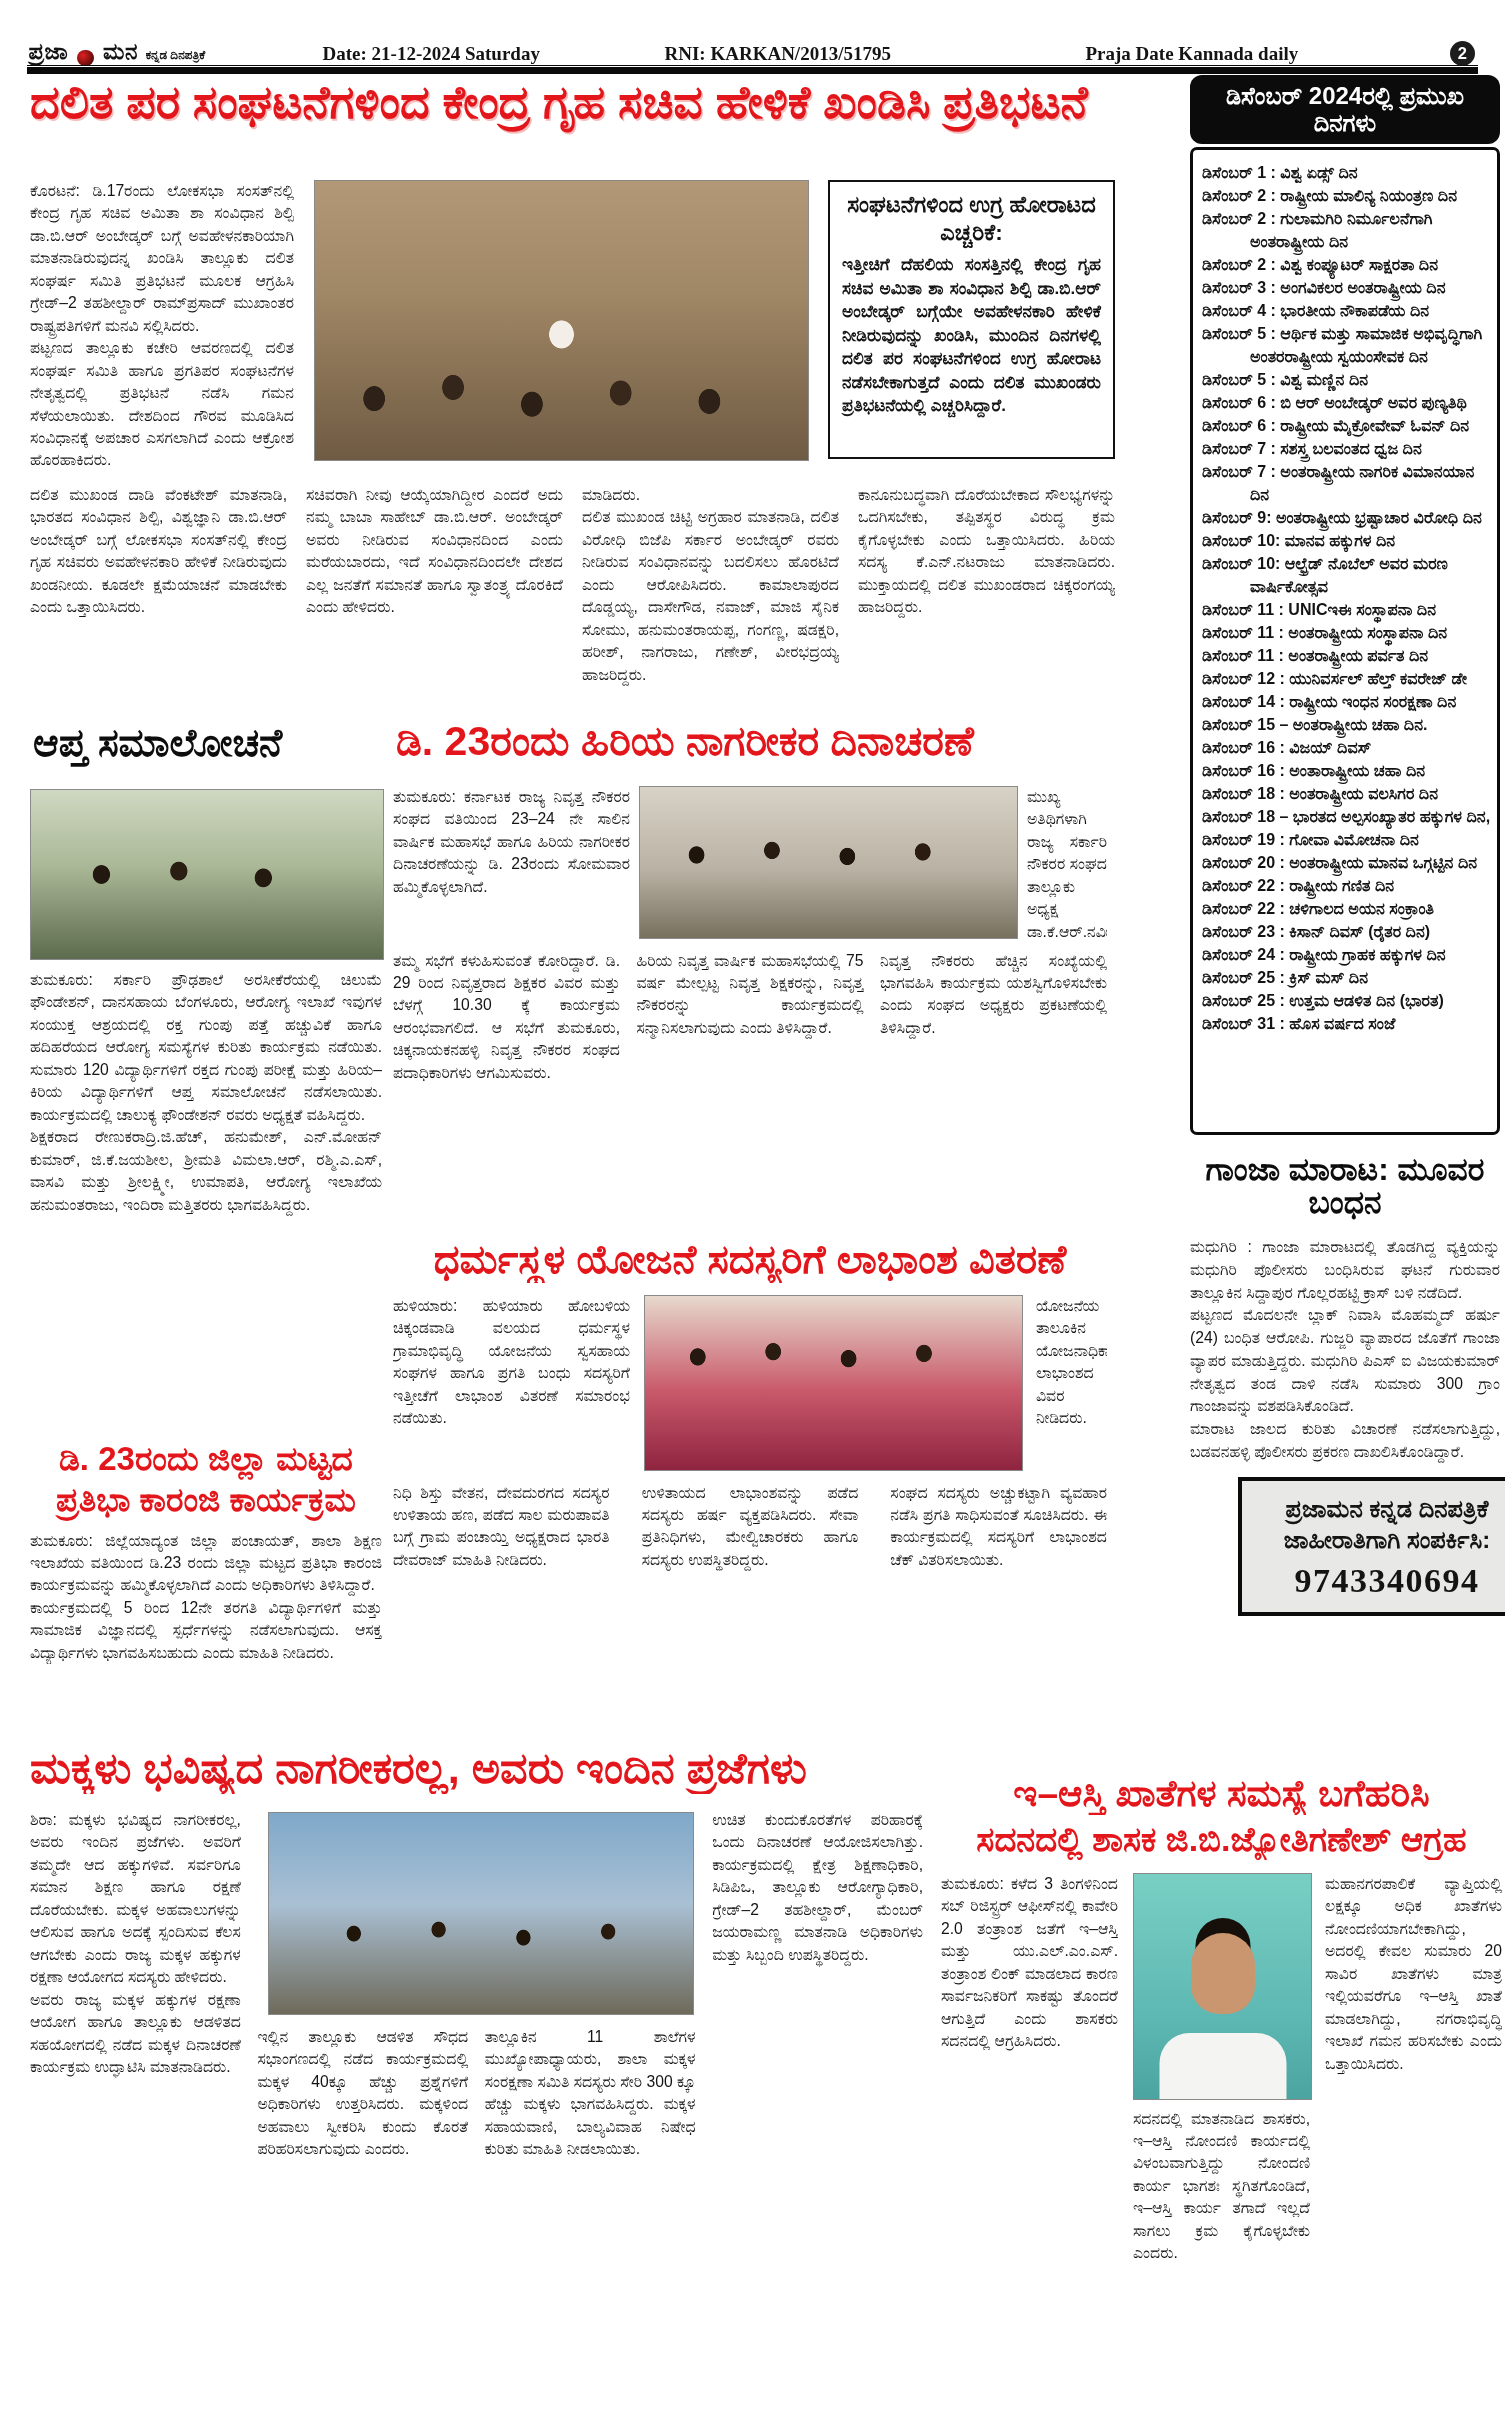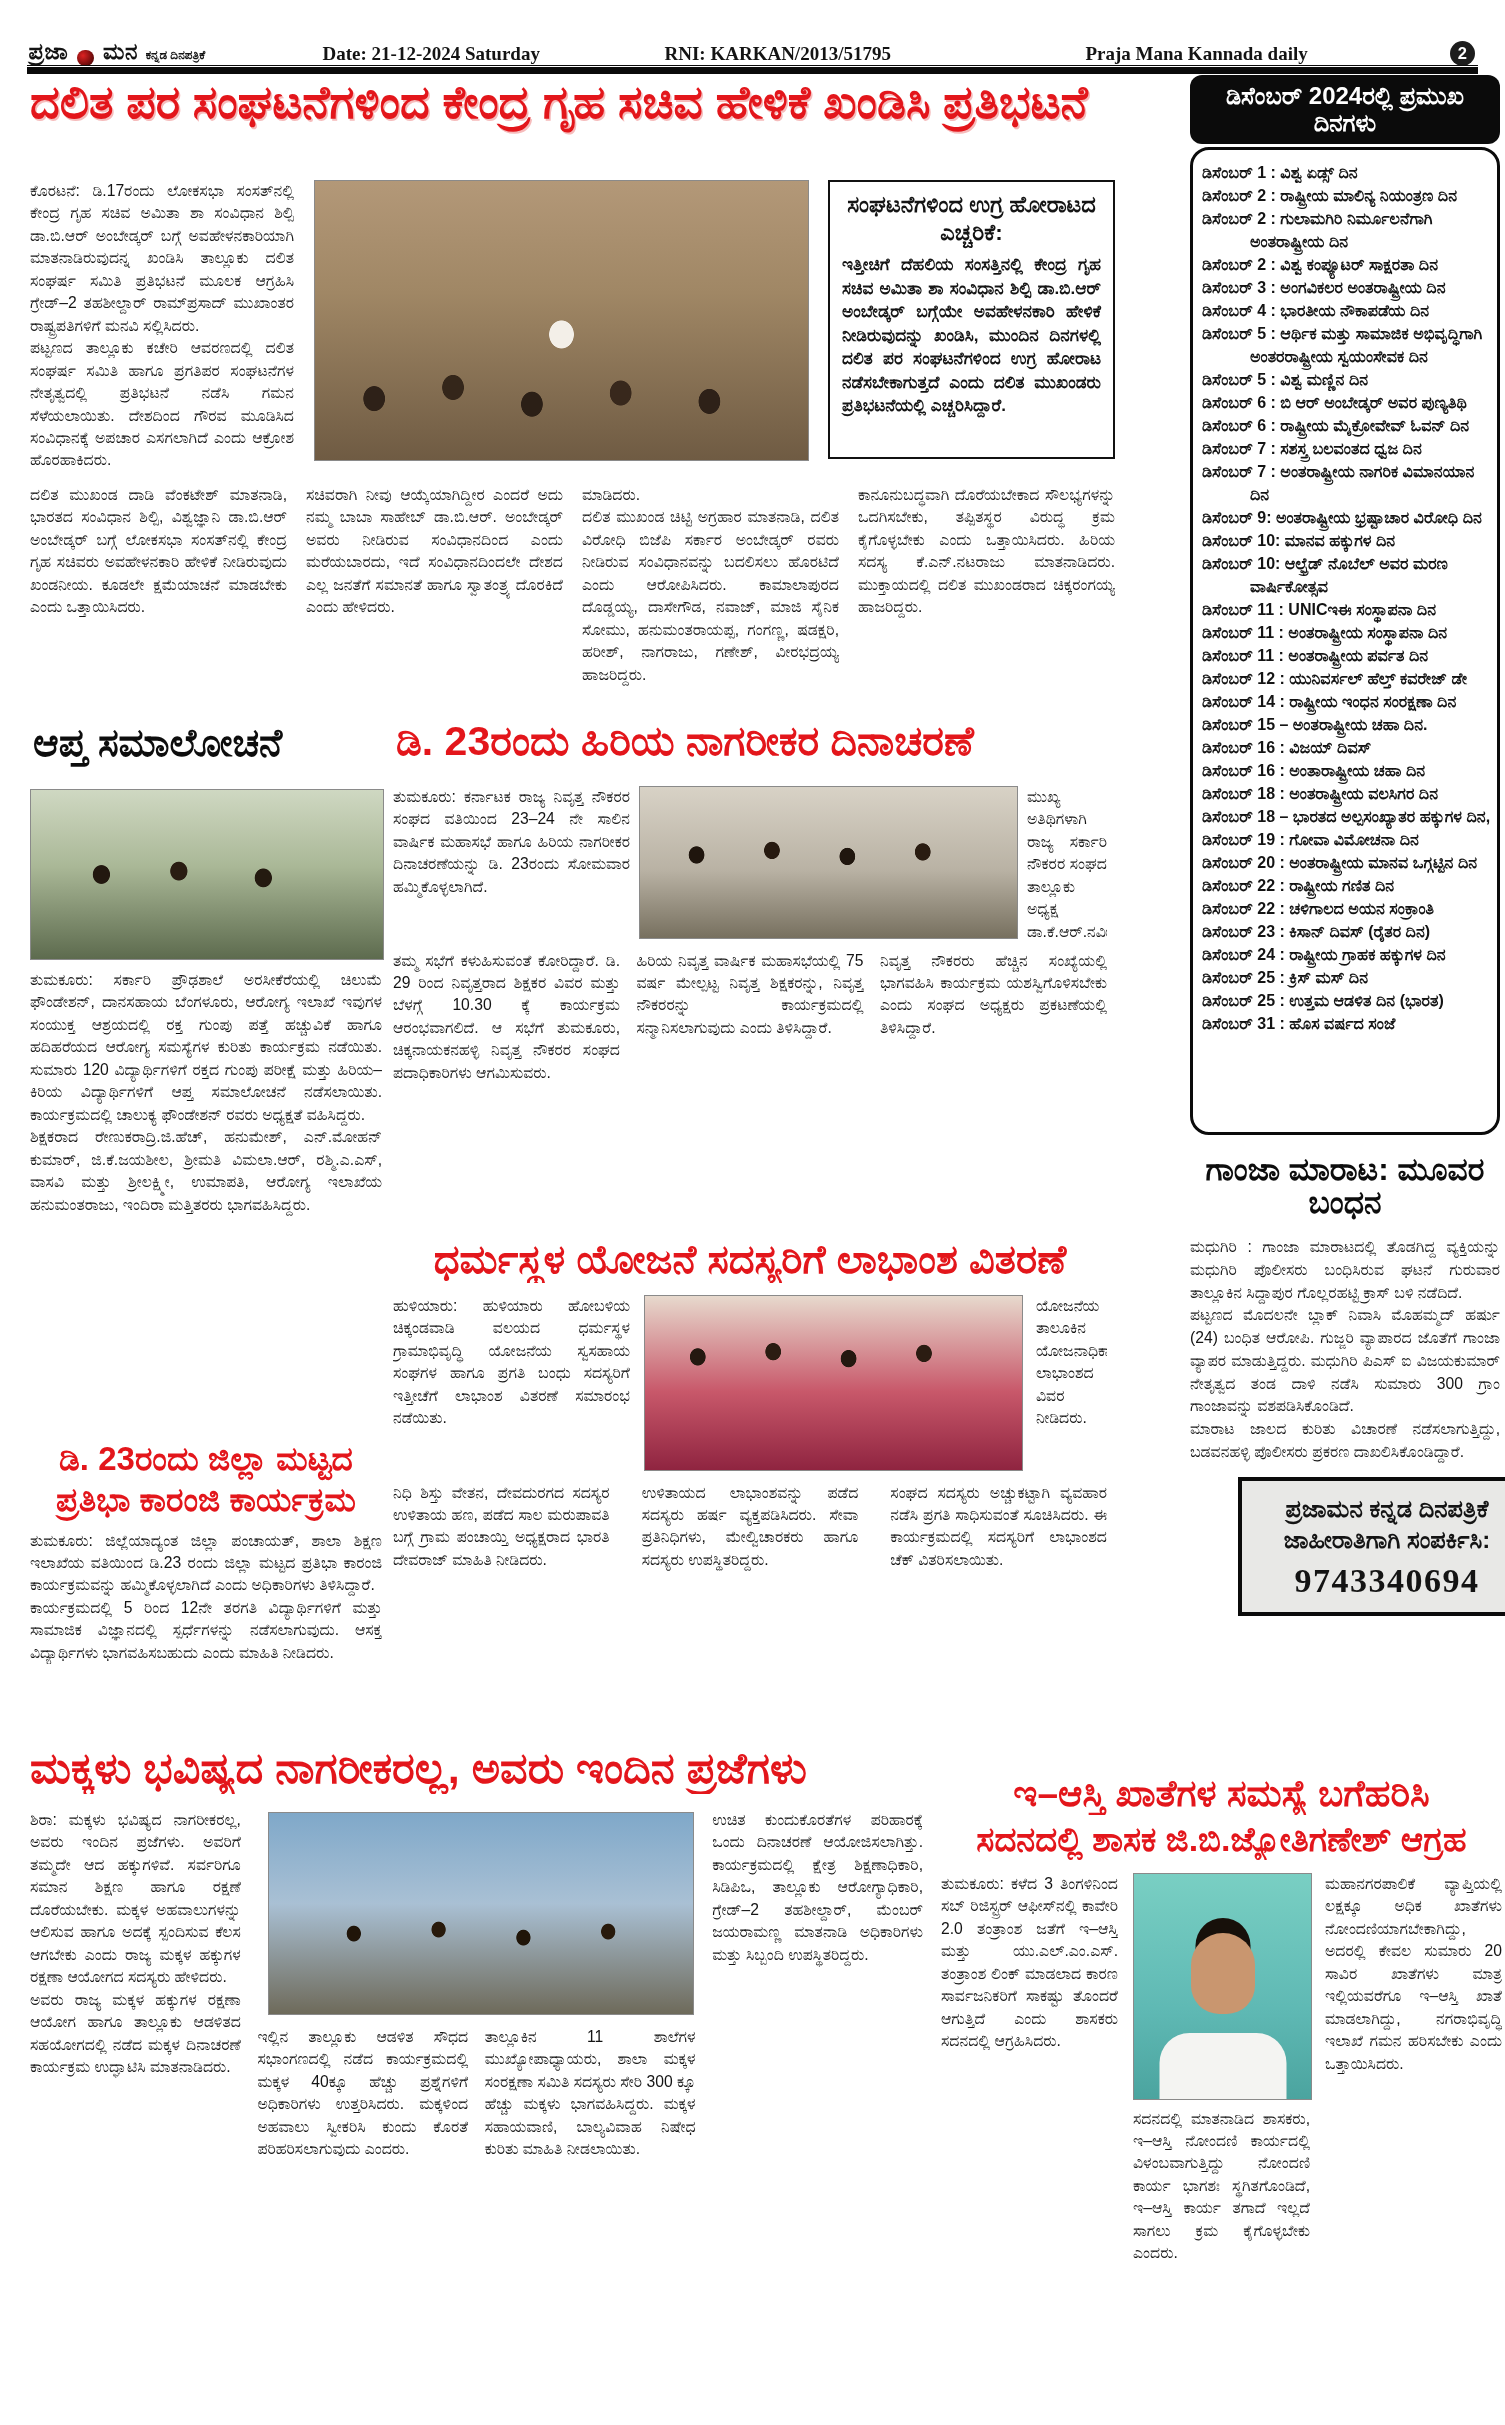--- a/index.html
+++ b/index.html
@@ -67,21 +67,21 @@
   .ph-portrait{background:linear-gradient(180deg,#79cfc3 0%,#5fb9b4 60%,#4ba49f 100%);}
   .ph-portrait:before{content:"";position:absolute;left:50%;top:26%;width:64px;height:81px;transform:translateX(-50%);
      border-radius:34px 34px 30px 30px;background:#c9966f;box-shadow:0 -19.5px 0 -4.5px #17100a;}
   .ph-portrait:after{content:"";position:absolute;left:50%;bottom:-3px;width:127px;height:69px;transform:translateX(-50%);
      border-radius:30px 30px 0 0;background:#f4f4f2;}
 
   
   .right-col{position:absolute;left:1190px;top:75px;width:310px;}
   .days-header{background:#0b0b0b;color:#ffffff;border-radius:12px;height:69px;display:flex;align-items:center;justify-content:center;
      font-size:24px;font-weight:800;text-align:center;line-height:1.1;padding:0 6px;box-sizing:border-box;}
-  .days-box{margin-top:3px;border:3px solid #0b0b0b;border-radius:19px;padding:10.5px 6px 7.5px 9px;min-height:988px;box-sizing:border-box;overflow:hidden;}
+  .days-box{margin-top:3px;border:3px solid #0b0b0b;border-radius:7px;padding:10.5px 6px 7.5px 9px;min-height:988px;box-sizing:border-box;overflow:hidden;}
   .day-item{font-size:16px;font-weight:700;line-height:23px;padding-left:48px;text-indent:-48px;}
   .ganja-head{margin-top:18px;font-size:31.5px;font-weight:800;color:#0d0d0d;text-align:center;line-height:1.05;}
   .ganja-body{margin-top:17px;font-size:15.7px;line-height:1.45;text-align:justify;white-space:pre-line;max-height:390px;overflow:hidden;}
   .ad-box{margin:13.5px 0 0 48px;width:298px;border:4.5px solid #0b0b0b;background:#e8e8e6;text-align:center;
      padding:12px 6px;box-sizing:border-box;}
   .ad-line{font-size:24px;font-weight:800;line-height:1.3;}
   .ad-phone{font-family:"Liberation Serif",serif;font-size:34px;font-weight:800;margin-top:6px;letter-spacing:1.5px;}
 
   
   .lead-grid{position:absolute;left:30px;top:180px;width:1085px;display:grid;
@@ -142,21 +142,21 @@
 
   <div class="masthead">
     <div class="logo-wrap">
       <span class="logo-main">ಪ್ರಜಾ</span>
       <span class="logo-emblem"></span>
       <span class="logo-main">ಮನ</span>
       <span class="logo-sub">ಕನ್ನಡ ದಿನಪತ್ರಿಕೆ</span>
     </div>
     <div class="mast-date">Date: 21-12-2024 Saturday</div>
     <div class="mast-rni">RNI: KARKAN/2013/51795</div>
-    <div class="mast-paper">Praja Mana Kannada daily</div>
+    <div class="mast-paper">Praja Date Kannada daily</div>
     <div class="page-badge">2</div>
   </div>
   <div class="mast-rule"></div>
 
   <div class="h-main">ದಲಿತ ಪರ ಸಂಘಟನೆಗಳಿಂದ ಕೇಂದ್ರ ಗೃಹ ಸಚಿವ ಹೇಳಿಕೆ ಖಂಡಿಸಿ ಪ್ರತಿಭಟನೆ</div>
 
   <div class="lead-grid">
     <div class="col">ಕೊರಟನೆ: ಡಿ.17ರಂದು ಲೋಕಸಭಾ ಸಂಸತ್‌ನಲ್ಲಿ ಕೇಂದ್ರ ಗೃಹ ಸಚಿವ ಅಮಿತಾ ಶಾ ಸಂವಿಧಾನ ಶಿಲ್ಪಿ ಡಾ.ಬಿ.ಆರ್ ಅಂಬೇಡ್ಕರ್ ಬಗ್ಗೆ ಅವಹೇಳನಕಾರಿಯಾಗಿ ಮಾತನಾಡಿರುವುದನ್ನ ಖಂಡಿಸಿ ತಾಲ್ಲೂಕು ದಲಿತ ಸಂಘರ್ಷ ಸಮಿತಿ ಪ್ರತಿಭಟನೆ ಮೂಲಕ ಆಗ್ರಹಿಸಿ ಗ್ರೇಡ್–2 ತಹಶೀಲ್ದಾರ್ ರಾಮ್‌ಪ್ರಸಾದ್ ಮುಖಾಂತರ ರಾಷ್ಟ್ರಪತಿಗಳಿಗೆ ಮನವಿ ಸಲ್ಲಿಸಿದರು.
 ಪಟ್ಟಣದ ತಾಲ್ಲೂಕು ಕಚೇರಿ ಆವರಣದಲ್ಲಿ ದಲಿತ ಸಂಘರ್ಷ ಸಮಿತಿ ಹಾಗೂ ಪ್ರಗತಿಪರ ಸಂಘಟನೆಗಳ ನೇತೃತ್ವದಲ್ಲಿ ಪ್ರತಿಭಟನೆ ನಡೆಸಿ ಗಮನ ಸೆಳೆಯಲಾಯಿತು. ದೇಶದಿಂದ ಗೌರವ ಮೂಡಿಸಿದ ಸಂವಿಧಾನಕ್ಕೆ ಅಪಚಾರ ಎಸಗಲಾಗಿದೆ ಎಂದು ಆಕ್ರೋಶ ಹೊರಹಾಕಿದರು.</div>
     <div class="photo ph-protest lead-photo"></div>

